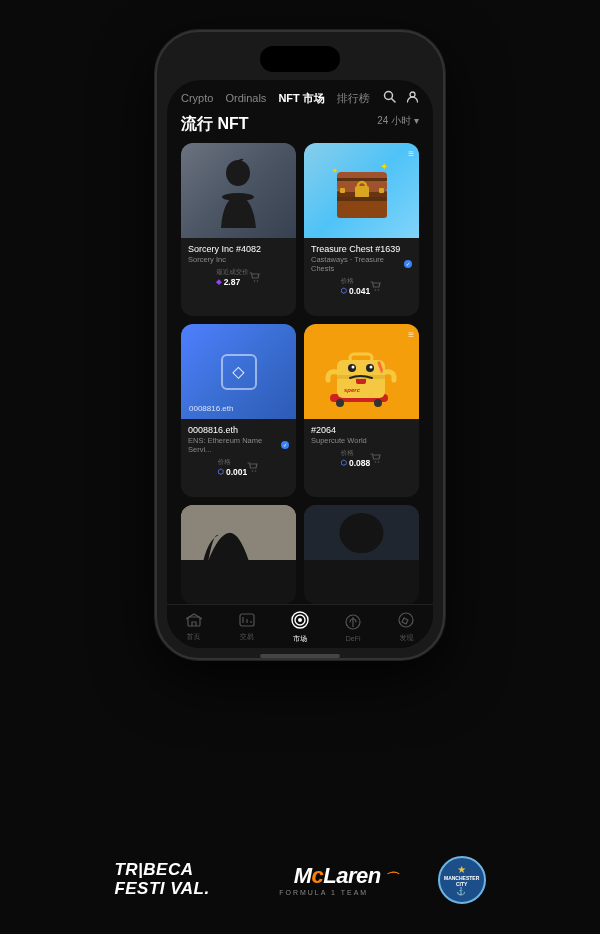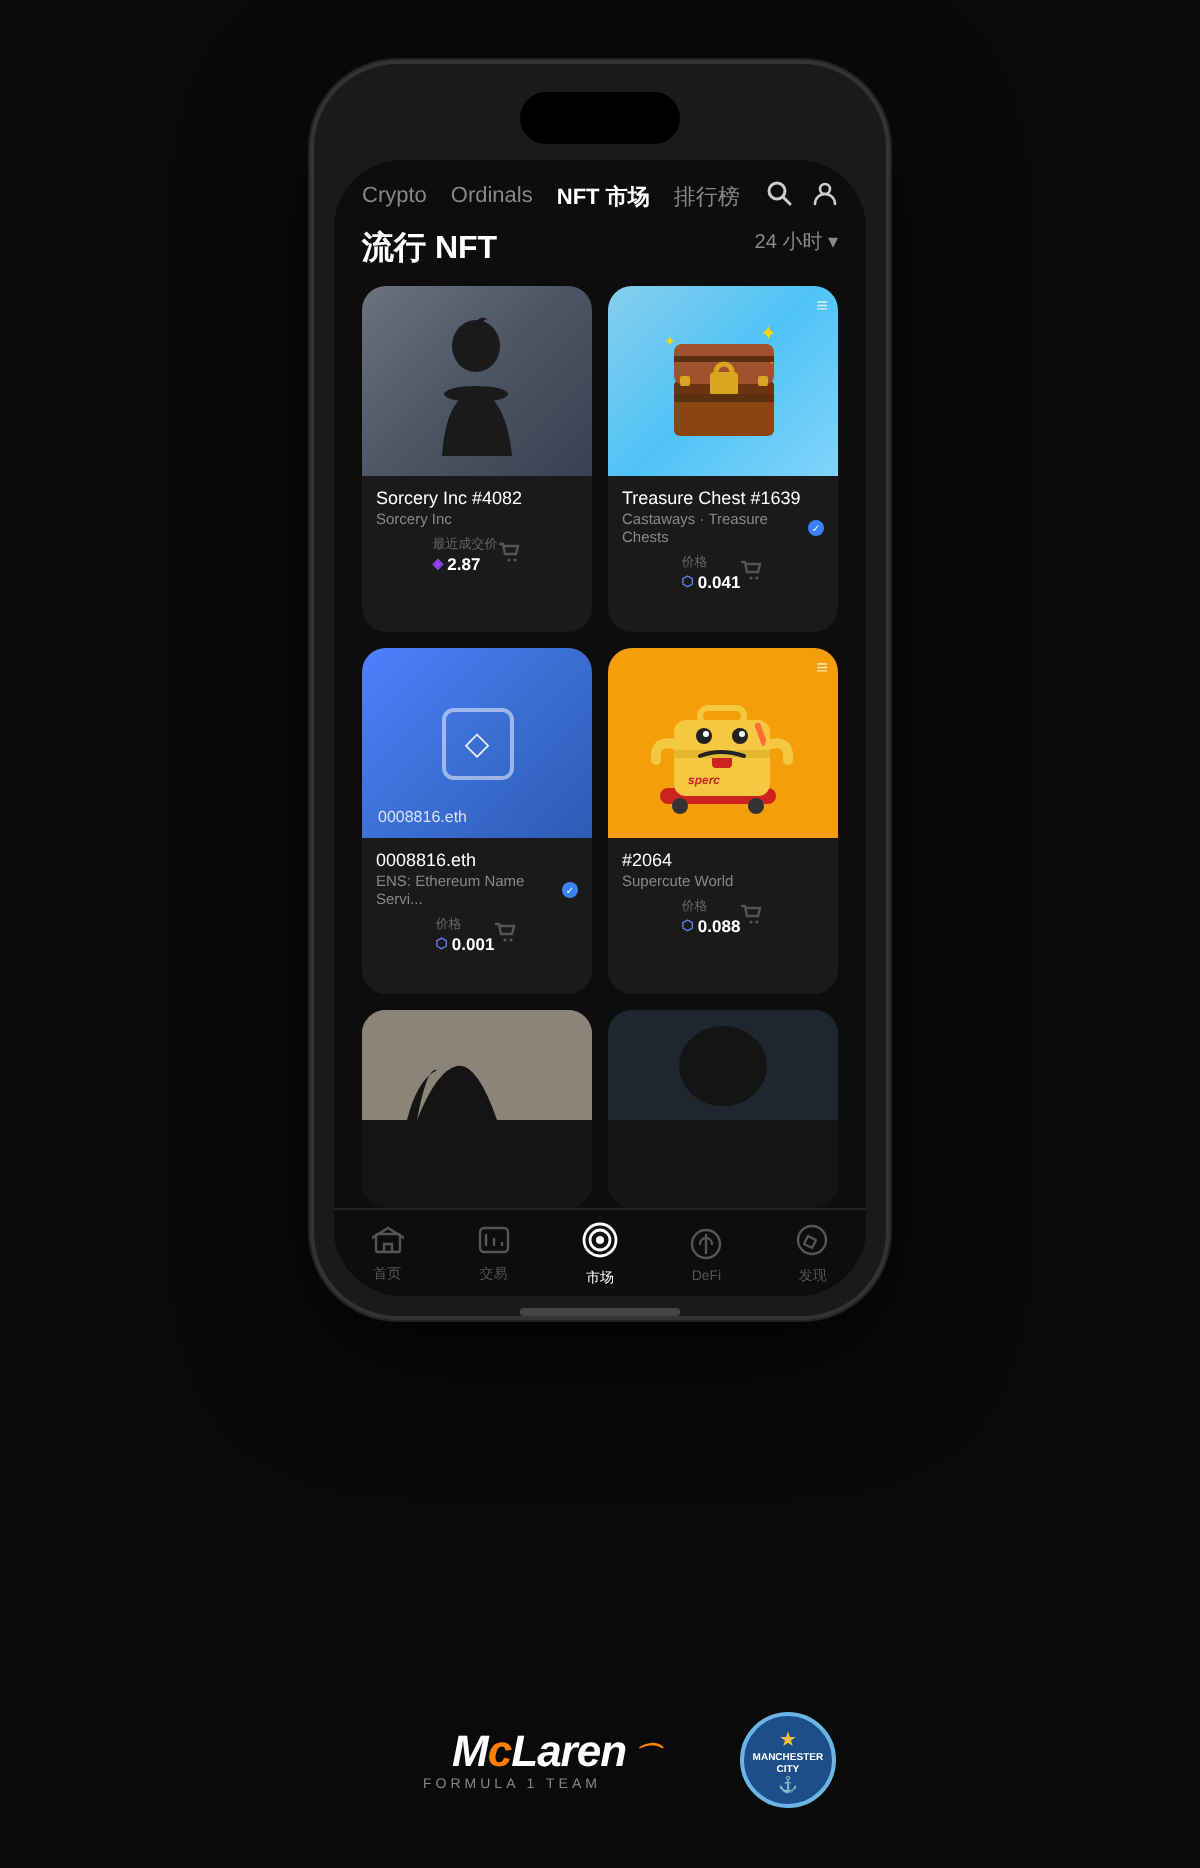--- a/index.html
+++ b/index.html
@@ -681,20 +681,26 @@
       </div>
 
     </div>
 
     <div class="home-indicator"></div>
 
   </div>
 
   <div class="logos-section">
 
+    <div class="logo-tribeca">
+      <div style="font-size:17px; font-weight:900; color:#fff; font-style:italic; line-height:1.1; letter-spacing:0.5px;">
+        <div>TR|BECA</div>
+        <div>FESTI VAL.</div>
+      </div>
+    </div>
 
     <div class="logo-mclaren">
       <div style="font-size:22px; font-weight:900; color:#fff; font-style:italic; letter-spacing:-0.5px; line-height:1;margin-left:44px;">
         <span>M</span><span style="color:#ff8000;">c</span><span>Laren</span><span style="color:#ff8000; font-size:14px;"> ⌒</span>
       </div>
       <div style="font-size:7px; color:#888; letter-spacing:2px; text-transform:uppercase;">FORMULA 1 TEAM</div>
     </div>
 
     <div class="logo-mancity">
       <div class="mancity-badge">

